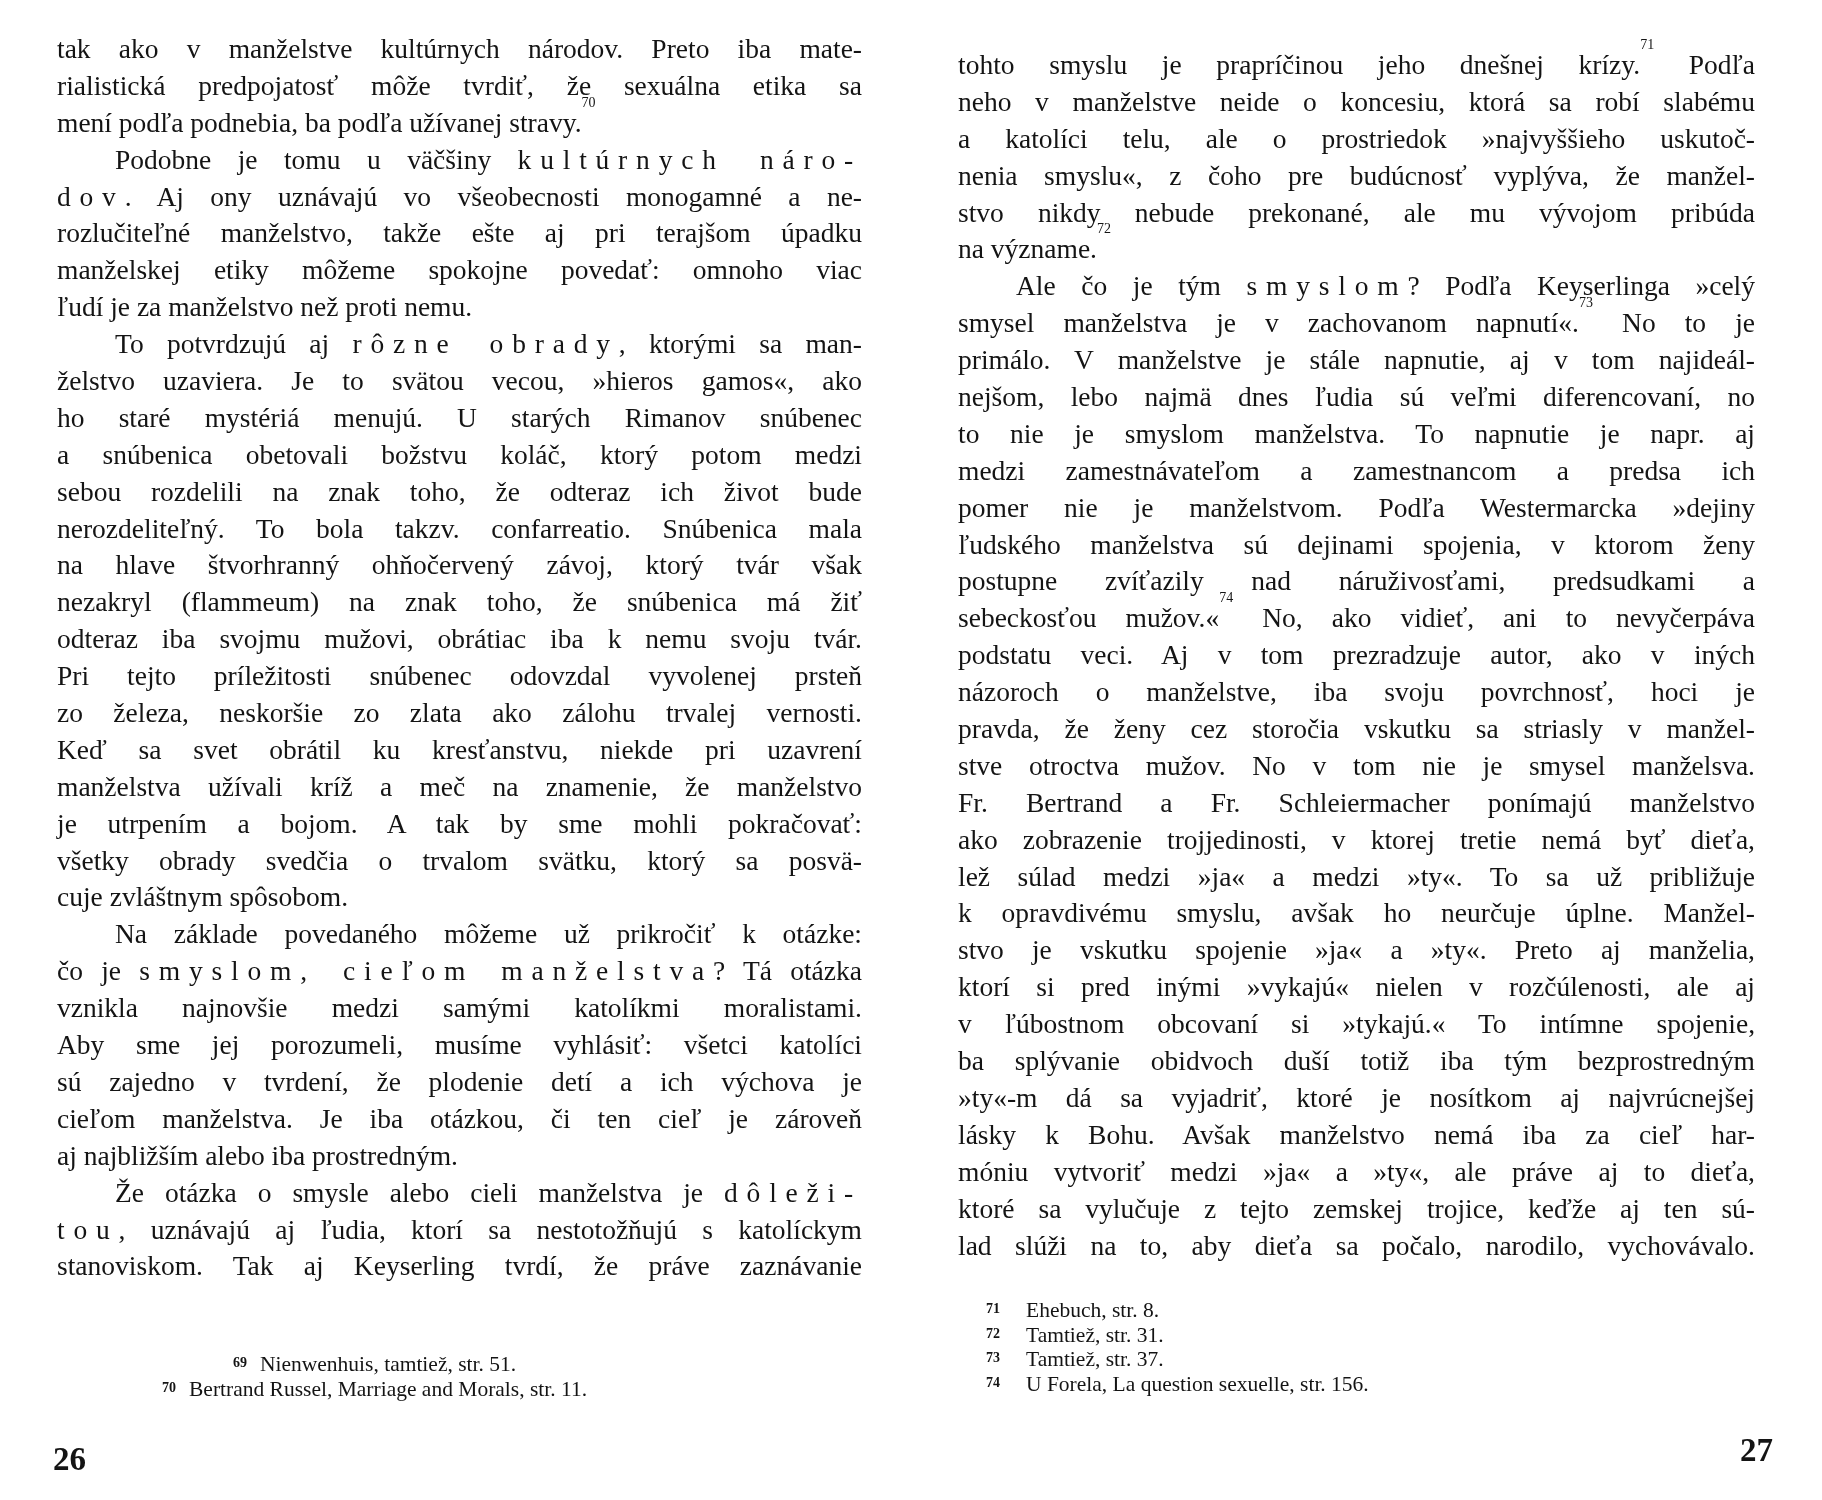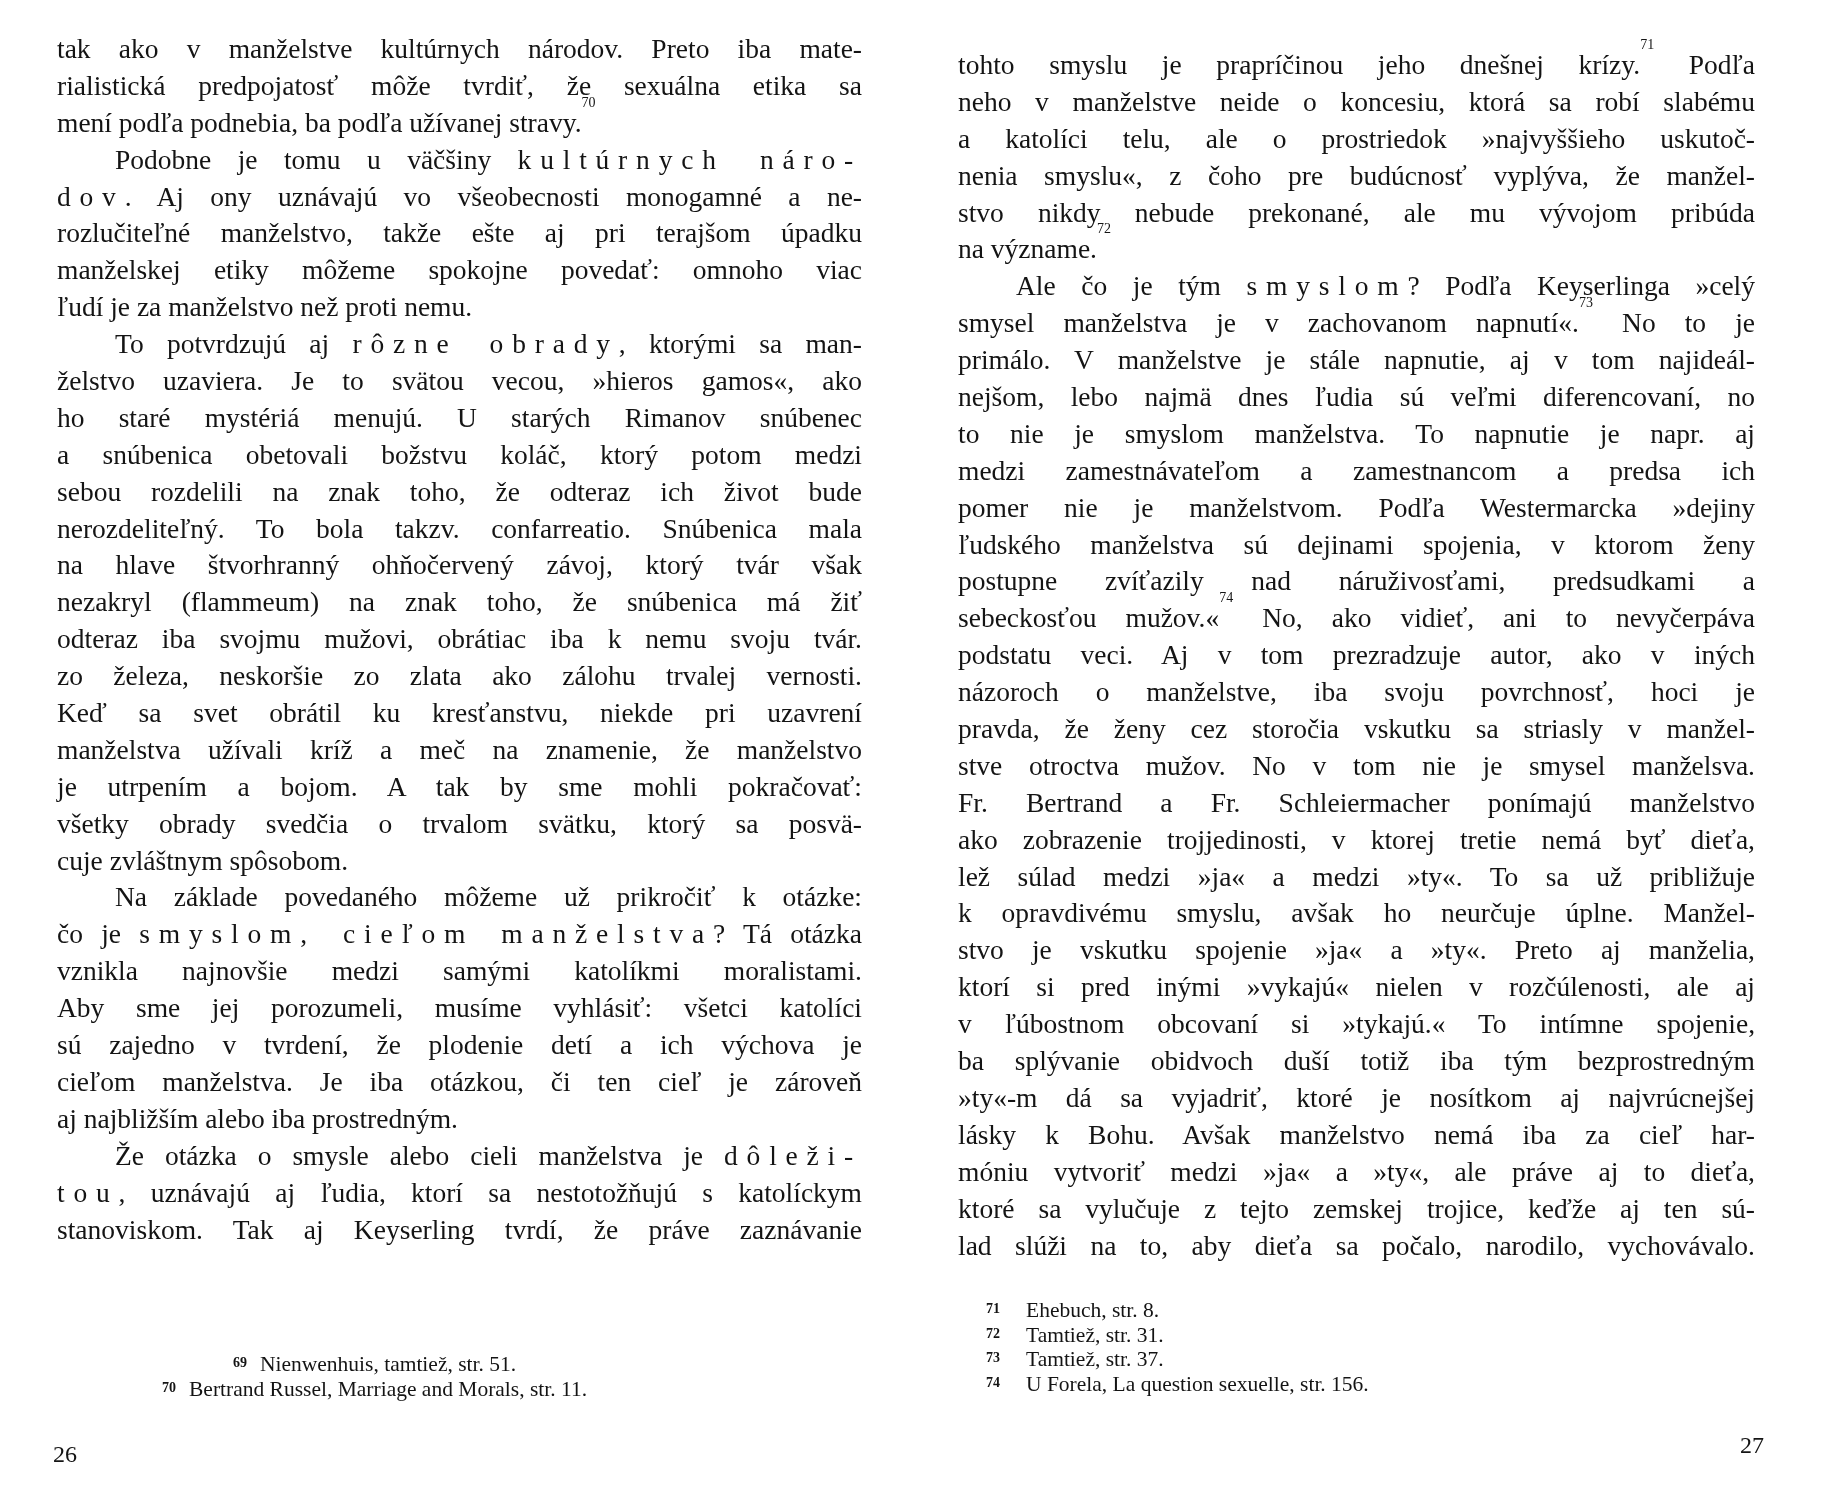--- a/index.html
+++ b/index.html
@@ -11,21 +11,21 @@
   .col .line.indent { padding-left:58px; }
   .left { left:57px; top:31px; width:805px; }
   .right { left:958px; top:47px; width:797px; }
   .sp { letter-spacing:0.32em; }
   sup { font-size:14px; vertical-align:top; position:relative; top:-2px; line-height:0; }
   .fn { position:absolute; font-size:21.5px; line-height:24.5px; }
   .fn .item { display:block; white-space:nowrap; }
   .fn .num { display:inline-block; width:40px; font-size:14px; vertical-align:top; font-weight:bold; position:relative; top:-1px; }
   .fn-left { left:149px; top:1352px;text-align:center; }
   .fn-right { left:986px; top:1298px; }
-  .pagenum { position:absolute; font-size:24px; font-weight:normal; }
+  .pagenum { position:absolute; font-size:33px; font-weight:bold; }
   .pn-left { left:53px; top:1441px; }
   .pn-right { left:1740px; top:1432px; }
 </style>
 </head>
 <body>
 
 <div class="col left" id="left-body">
     <span class="line">tak ako v manželstve kultúrnych národov. Preto iba mate-</span>
     <span class="line">rialistická predpojatosť môže tvrdiť, že sexuálna etika sa</span>
     <span class="line last">mení podľa podnebia, ba podľa užívanej stravy.<sup>70</sup></span>
@@ -36,20 +36,21 @@
     <span class="line last">ľudí je za manželstvo než proti nemu.</span>
     <span class="line indent">To potvrdzujú aj <span class="sp">rôzne obrady</span>, ktorými sa man-</span>
     <span class="line">želstvo uzaviera. Je to svätou vecou, »hieros gamos«, ako</span>
     <span class="line">ho staré mystériá menujú. U starých Rimanov snúbenec</span>
     <span class="line">a snúbenica obetovali božstvu koláč, ktorý potom medzi</span>
     <span class="line">sebou rozdelili na znak toho, že odteraz ich život bude</span>
     <span class="line">nerozdeliteľný. To bola takzv. confarreatio. Snúbenica mala</span>
     <span class="line">na hlave štvorhranný ohňočervený závoj, ktorý tvár však</span>
     <span class="line">nezakryl (flammeum) na znak toho, že snúbenica má žiť</span>
     <span class="line">odteraz iba svojmu mužovi, obrátiac iba k nemu svoju tvár.</span>
+    <span class="line">Pri tejto príležitosti snúbenec odovzdal vyvolenej prsteň</span>
     <span class="line">zo železa, neskoršie zo zlata ako zálohu trvalej vernosti.</span>
     <span class="line">Keď sa svet obrátil ku kresťanstvu, niekde pri uzavrení</span>
     <span class="line">manželstva užívali kríž a meč na znamenie, že manželstvo</span>
     <span class="line">je utrpením a bojom. A tak by sme mohli pokračovať:</span>
     <span class="line">všetky obrady svedčia o trvalom svätku, ktorý sa posvä-</span>
     <span class="line last">cuje zvláštnym spôsobom.</span>
     <span class="line indent">Na základe povedaného môžeme už prikročiť k otázke:</span>
     <span class="line">čo je <span class="sp">smyslom, cieľom manželstva</span>? Tá otázka</span>
     <span class="line">vznikla najnovšie medzi samými katolíkmi moralistami.</span>
     <span class="line">Aby sme jej porozumeli, musíme vyhlásiť: všetci katolíci</span>

